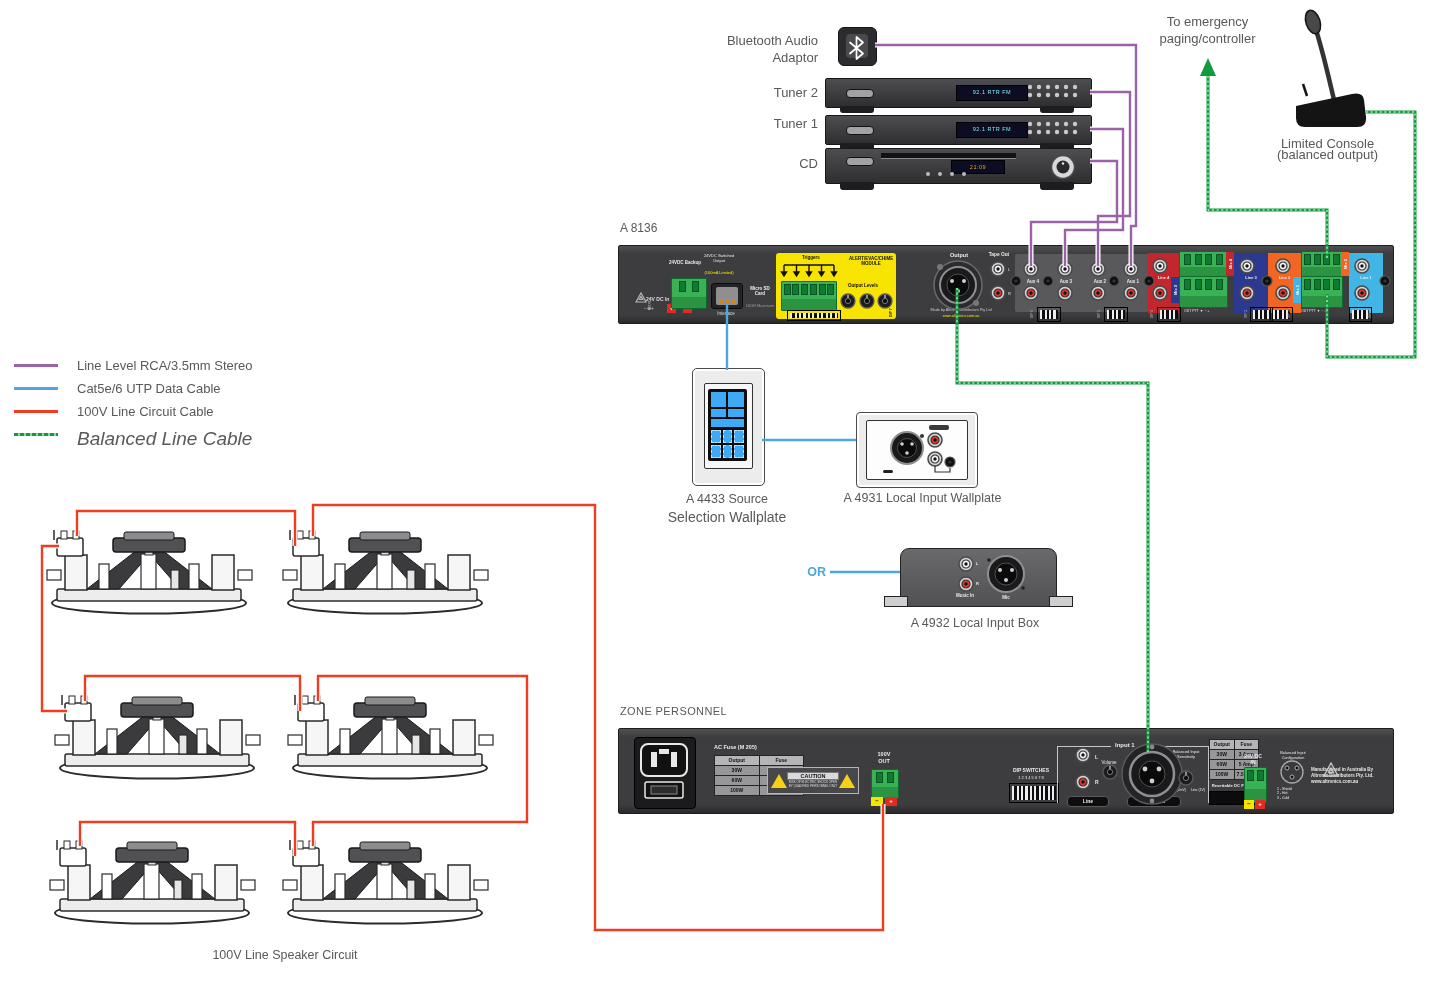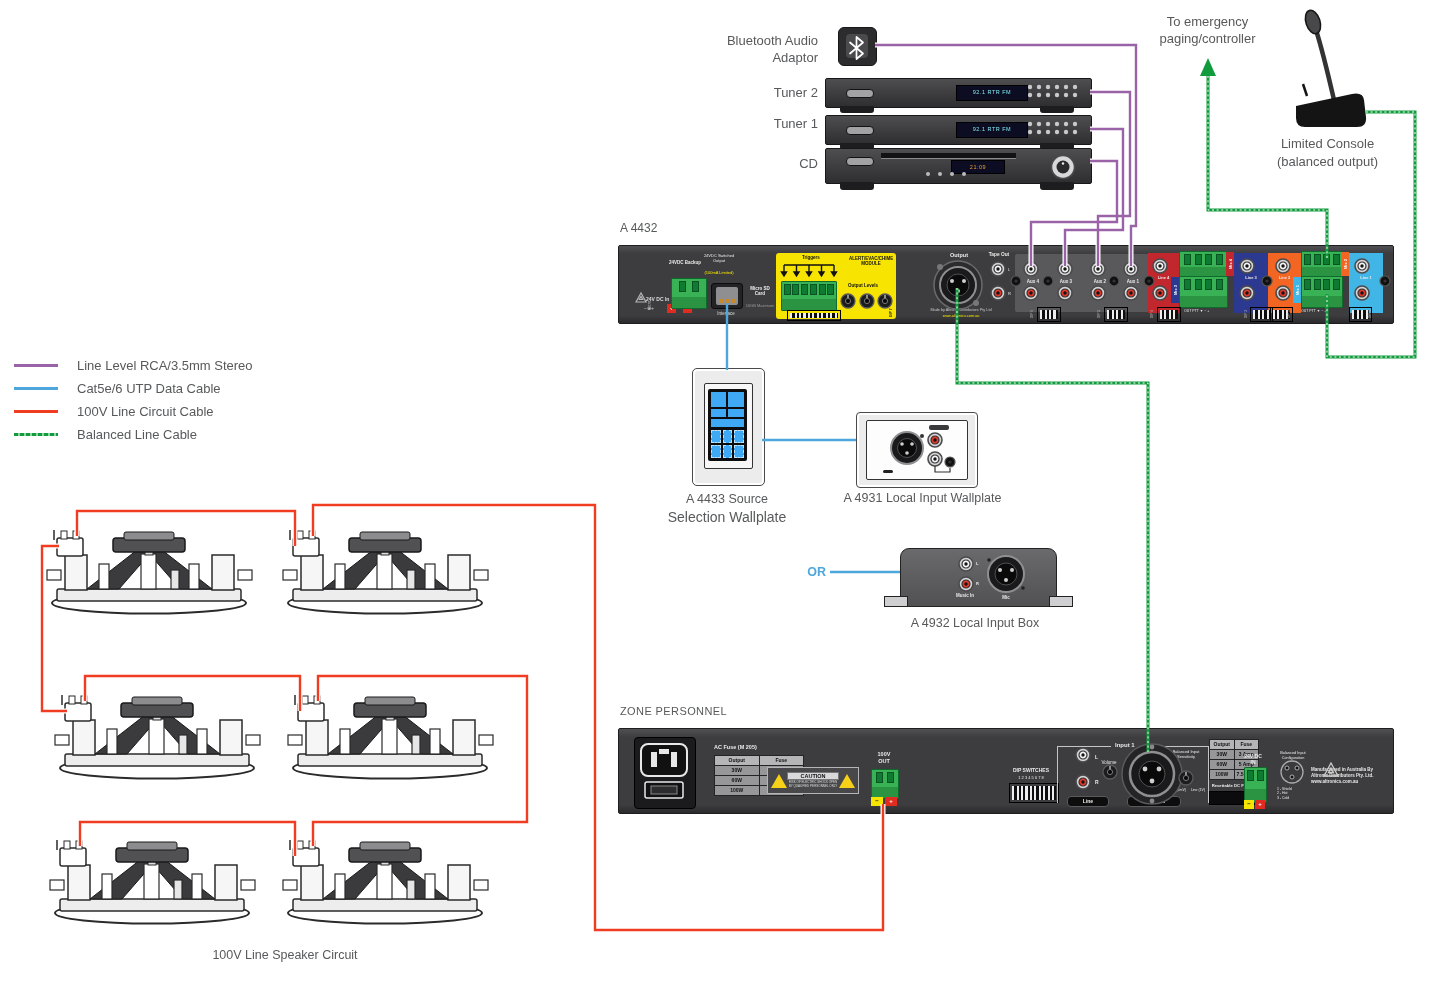--- a/index.html
+++ b/index.html
@@ -31,21 +31,21 @@
 <div id="canvas">
 
   <div>
     <div class="t" style="left:14px;top:364px;width:44px;height:3px;background:#9a63a8;"></div>
     <div class="t" style="left:77px;top:358px;font-size:13px;">Line Level RCA/3.5mm Stereo</div>
     <div class="t" style="left:14px;top:387px;width:44px;height:3px;background:#4da7dc;"></div>
     <div class="t" style="left:77px;top:381px;font-size:13px;">Cat5e/6 UTP Data Cable</div>
     <div class="t" style="left:14px;top:410px;width:44px;height:3px;background:#f03c21;"></div>
     <div class="t" style="left:77px;top:404px;font-size:13px;">100V Line Circuit Cable</div>
     <div class="t" style="left:14px;top:433px;width:44px;height:3px;background:repeating-linear-gradient(90deg,#129b3d 0 4px,#8fd6a6 4px 6px);"></div>
-    <div class="t" style="left:77px;top:427px;font-size:13px;">Balanced Line Cable</div>
+    <div class="t" style="left:77px;top:427px;font-size:19px;font-style:italic;">Balanced Line Cable</div>
   </div>
 
   <div class="t rt" style="left:690px;top:33px;width:128px;font-size:13px;">Bluetooth Audio</div>
   <div class="t rt" style="left:690px;top:50px;width:128px;font-size:13px;">Adaptor</div>
   <div class="t rt" style="left:690px;top:85px;width:128px;font-size:13px;">Tuner 2</div>
   <div class="t rt" style="left:690px;top:116px;width:128px;font-size:13px;">Tuner 1</div>
   <div class="t rt" style="left:690px;top:156px;width:128px;font-size:13px;">CD</div>
 
   <div class="dev" style="left:838px;top:27px;width:37px;height:37px;border-radius:6px;background:#2c2c2e;">
     <div style="position:absolute;left:7px;top:6px;width:22px;height:24px;background:#4a4a4d;border-radius:4px;"></div>
@@ -69,23 +69,23 @@
     <div class="oval" style="left:20px;top:8px;width:26px;height:7px;"></div>
     <div style="position:absolute;left:55px;top:4px;width:135px;height:5px;background:#121214;border-bottom:1px solid #8a8a8c;"></div>
     <div class="disp" style="left:125px;top:11px;width:52px;height:12px;color:#f0a030;line-height:12px;">21:09</div>
   </div>
   <div class="foot" style="left:840px;top:182px;width:34px;height:8px;"></div>
   <div class="foot" style="left:1040px;top:182px;width:34px;height:8px;"></div>
 
   <div class="t c" style="left:1125px;top:14px;width:165px;font-size:13px;">To emergency</div>
   <div class="t c" style="left:1125px;top:31px;width:165px;font-size:13px;">paging/controller</div>
   <div class="t c" style="left:1245px;top:136px;width:165px;font-size:13px;">Limited Console</div>
-  <div class="t c" style="left:1245px;top:154px;width:165px;font-size:13px;">(balanced output)</div>
-
-  <div class="t" style="left:620px;top:221px;font-size:12px;">A 4432</div>
+  <div class="t c" style="left:1245px;top:147px;width:165px;font-size:13px;">(balanced output)</div>
+
+  <div class="t" style="left:620px;top:221px;font-size:12px;">A 8136</div>
   <div class="unit" style="left:618px;top:245px;width:774px;height:77px;">
     <div class="t v" style="left:28px;top:42px;height:22px;font-size:4px;color:#b5b5b7;">S378</div>
     <div class="t w" style="left:27px;top:50px;font-size:5px;font-weight:bold;color:#ddd;">24V DC In</div>
     <div class="t" style="left:25px;top:59px;font-size:5px;color:#ccc;">−⊕+</div>
     <div class="sq" style="left:48px;top:58px;background:#e02b20;color:#fff;font-size:6px;line-height:9px;">+</div>
     <div class="sq" style="left:64px;top:58px;background:#e02b20;color:#fff;font-size:6px;line-height:9px;">−</div>
     <div class="t w c b" style="left:48px;top:14px;width:36px;font-size:4.5px;line-height:1.15;">24VDC Backup</div>
     <div class="t w c" style="left:84px;top:8px;width:32px;font-size:4px;line-height:1.15;">24VDC Switched Output</div>
     <div class="t c yel" style="left:84px;top:24px;width:32px;font-size:4px;">(100mA Limited)</div>
     <div class="gb" style="left:52px;top:32px;width:34px;height:27px;">

